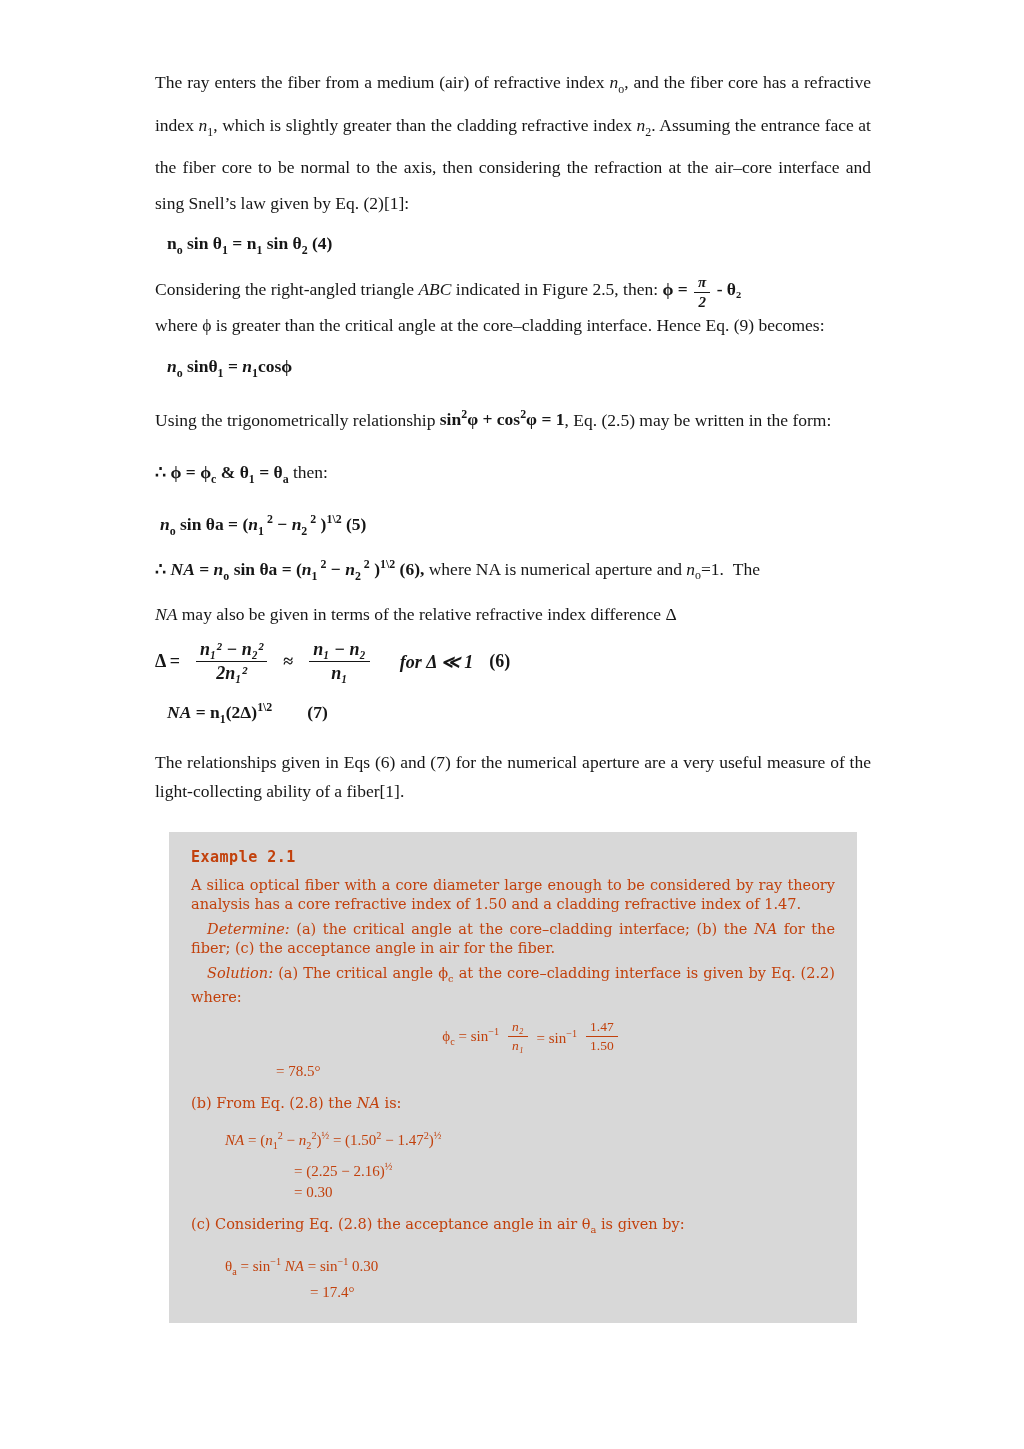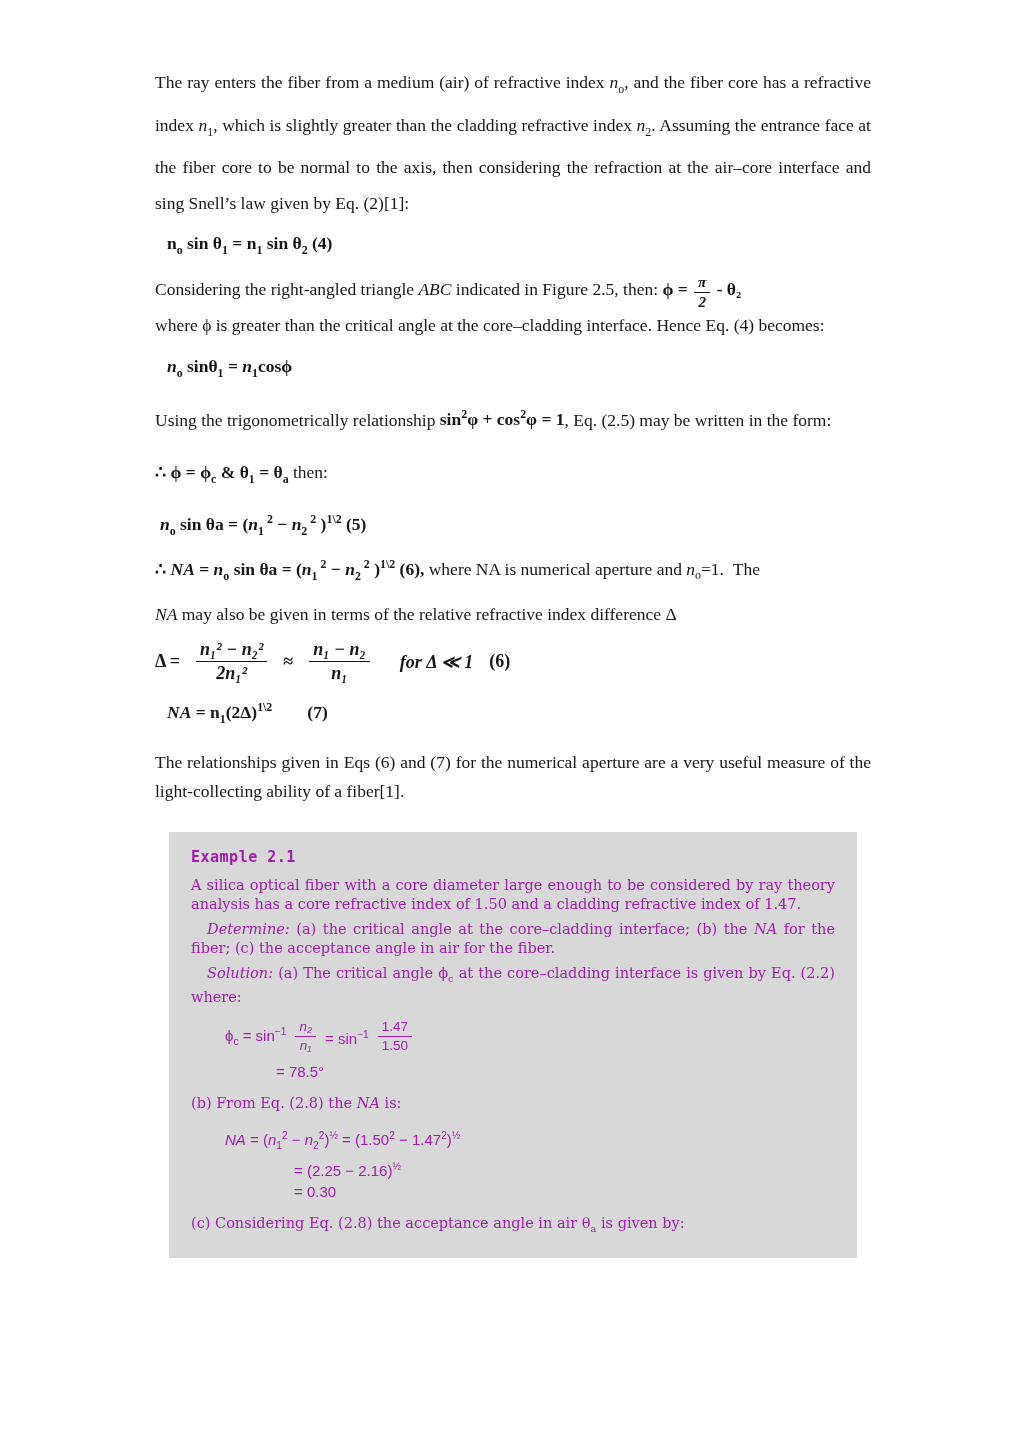--- a/index.html
+++ b/index.html
@@ -45,40 +45,41 @@
     display:flex; align-items:center; gap:16px;
     font-size:18px; font-weight:bold;
   }
   .display-eq .frac { font-style:italic; font-size:18px; }
   .eq-tail-for { font-style:italic; margin-left:14px; }
   .eq-tail-no { font-style:normal; }
 
   
   .example-box {
     margin-left:14px; width:688px;
-    background:#d8d8d8; color:#a21caf;
+    background:#d8d8d8; color:#c2410c;
     padding:16px 22px 20px 22px;
     box-sizing:border-box;
   }
   .example-title {
     font-family:"DejaVu Sans Mono", monospace;
     font-weight:bold; font-size:15px; letter-spacing:0.5px;
     margin:0 0 10px 0;
   }
   .ex-text {
     font-family:"DejaVu Serif", serif;
     font-size:14.5px; line-height:19px; text-align:justify; margin:0;
   }
   .ex-indent { text-indent:16px; }
   .ex-gap { margin-top:6px; }
   .ex-gap-lg { margin-top:12px; }
   .ex-math {
-    font-family:Liberation Sans, sans-serif;
+    font-family:Liberation Serif, serif;
     font-size:15px; line-height:21px;
     margin:12px 0 0 34px;
+    justify-content:center;
   }
   .ex-math-row { display:flex; align-items:center; gap:9px; }
   .ex-frac { font-size:13.5px; }
   .ex-frac-italic { font-style:italic; }
   .ex-result { margin-left:85px; margin-top:8px; }
   .m2-indent { margin-left:69px; }
   .m3-indent { margin-left:85px; }
 </style>
 </head>
 <body>
@@ -88,21 +89,21 @@
 
     <p class="body-text lh-wide">The ray enters the fiber from a medium (air) of refractive index <i>n</i><sub>o</sub>, and the fiber core has a refractive index <i>n</i><sub>1</sub>, which is slightly greater than the cladding refractive index <i>n</i><sub>2</sub>. Assuming the entrance face at the fiber core to be normal to the axis, then considering the refraction at the air–core interface and sing Snell’s law given by Eq. (2)[1]:</p>
 
     <p class="equation mt-eq4"><b>n<sub>o</sub> sin θ<sub>1</sub> = n<sub>1</sub> sin θ<sub>2</sub> (4)</b></p>
 
     <p class="body-text lh-norm mt-tri">
       <span>Considering the right-angled triangle <i>ABC</i> indicated in Figure 2.5, then: </span>
       <span class="bmath">ϕ =</span>
       <span class="frac frac-inline"><span class="num">π</span><span class="den">2</span></span>
       <span class="bmath">- θ₂</span>
-      <span class="tri-rest">where ϕ is greater than the critical angle at the core–cladding interface. Hence Eq. (4) becomes:</span>
+      <span class="tri-rest">where ϕ is greater than the critical angle at the core–cladding interface. Hence Eq. (9) becomes:</span>
     </p>
 
     <p class="equation mt-cos"><b><i>n</i><sub>o</sub> sinθ<sub>1</sub> = <i>n</i><sub>1</sub>cosϕ</b></p>
 
     <p class="body-text lh-norm mt-trig">Using the trigonometrically relationship <b>sin<sup>2</sup>φ + cos<sup>2</sup>φ = 1</b>, Eq. (2.5) may be written in the form:</p>
 
     <p class="body-text lh-norm mt-ther"><b>∴ ϕ = ϕ<sub>c</sub> &amp; θ<sub>1</sub> = θ<sub>a</sub></b> then:</p>
 
     <p class="equation mt-eq5"><b><i>n</i><sub>o</sub> sin θa = (<i>n</i><sub>1</sub><sup> 2</sup> − <i>n</i><sub>2</sub><sup> 2</sup> )<sup>1\2</sup> (5)</b></p>
 
@@ -154,16 +155,20 @@
       <p class="ex-text ex-gap-lg">(b) From Eq. (2.8) the <i>NA</i> is:</p>
 
       <div class="ex-math">
         <div><i>NA</i> = (<i>n</i><sub>1</sub><sup>2</sup> − <i>n</i><sub>2</sub><sup>2</sup>)<sup>½</sup> = (1.50<sup>2</sup> − 1.47<sup>2</sup>)<sup>½</sup></div>
         <div class="m2-indent">= (2.25 − 2.16)<sup>½</sup></div>
         <div class="m2-indent">= 0.30</div>
       </div>
 
       <p class="ex-text ex-gap-lg">(c) Considering Eq. (2.8) the acceptance angle in air θ<sub>a</sub> is given by:</p>
 
+      <div class="ex-math">
+        <div>θ<sub>a</sub> = sin<sup>−1</sup> <i>NA</i> = sin<sup>−1</sup> 0.30</div>
+        <div class="m3-indent">= 17.4°</div>
+      </div>
     </div>
 
   </div>
 </div>
 
 </body></html>

